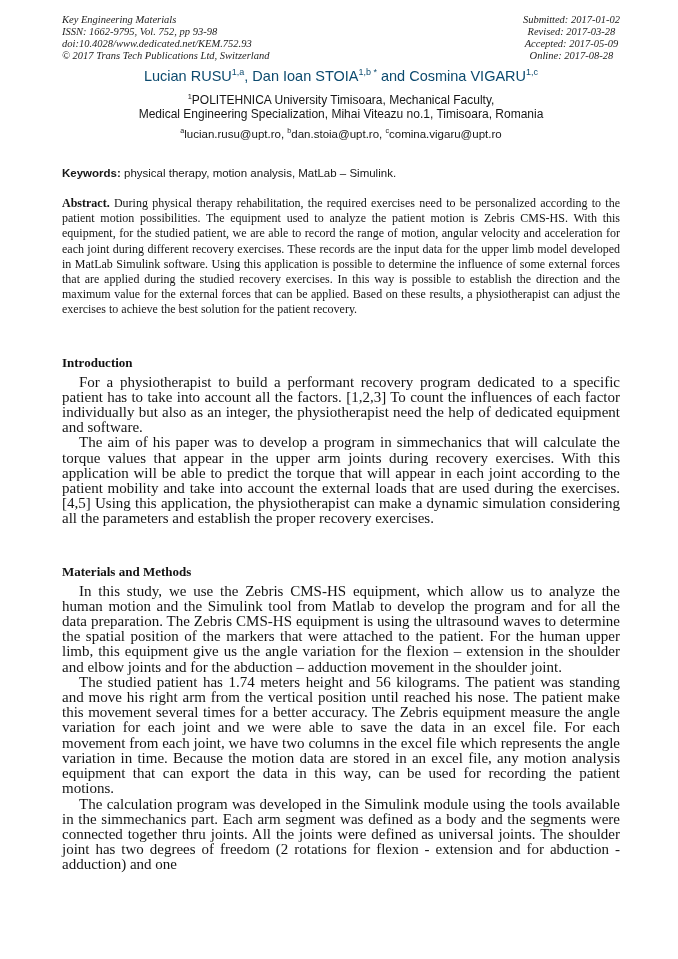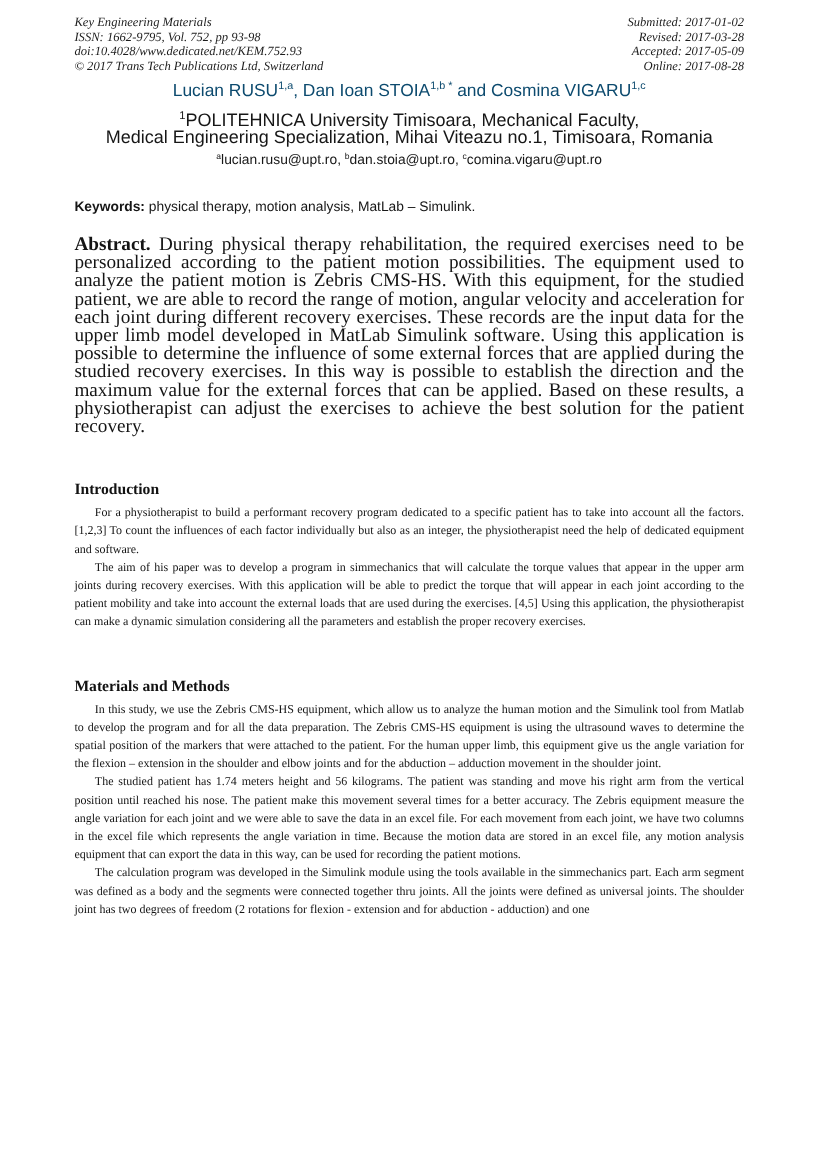--- a/index.html
+++ b/index.html
@@ -12,21 +12,21 @@
   .page { box-sizing: border-box; width: 678px; height: 959px; padding: 14px 58px 0 62px; }
 
   
   .hdr {
     display: flex; justify-content: space-between;
     font-family: "Liberation Serif", serif;
     font-style: italic;
     font-size: 10.5px; line-height: 12px;
     color: #1c1c1c;
   }
-  .hdr-right { text-align: right; }
+  .hdr-right { text-align: center; }
 
   
   .title {
     margin-top: 21px;
     text-align: center;
     font-family: "Liberation Sans", sans-serif;
     font-weight: bold;
     font-size: 15.5px; line-height: 19px;
     color: #111;
   }
@@ -35,21 +35,21 @@
     text-align: center;
     font-family: "Liberation Sans", sans-serif;
     font-size: 14.5px; line-height: 18px;
     color: #0c4a6e;
   }
   .authors sup, .affil sup, .emails sup { font-size: 62%; vertical-align: super; line-height: 0; }
   .affil {
     margin-top: 9px;
     text-align: center;
     font-family: "Liberation Sans", sans-serif;
-    font-size: 15px; line-height: 13.5px;
+    font-size: 12px; line-height: 13.5px;
     color: #161616;
   }
   .emails {
     margin-top: 7px;
     text-align: center;
     font-family: "Liberation Sans", sans-serif;
     font-size: 11.5px;
     color: #161616;
   }
 
@@ -58,36 +58,36 @@
     margin-top: 27px;
     font-family: "Liberation Sans", sans-serif;
     font-size: 11.5px;
     color: #161616;
   }
   .keywords .kw-label { font-weight: bold; }
 
   
   .abstract {
     margin-top: 17px;
-    font-size: 16px; line-height: 15.2px;
+    font-size: 12px; line-height: 15.2px;
     text-align: justify;
     color: #141414;
   }
   .abstract .abs-label { font-weight: bold; }
 
   .section-heading {
     font-weight: bold;
     font-size: 13px;
     margin-top: 37px;
     margin-bottom: 4px;
     color: #121212;
   }
   .para {
     margin: 0;
-    font-size: 10px; line-height: 15.2px;
+    font-size: 15px; line-height: 15.2px;
     text-align: justify;
     text-indent: 17px;
     color: #141414;
   }
 </style>
 </head>
 <body>
 
 <div class="page">
 

